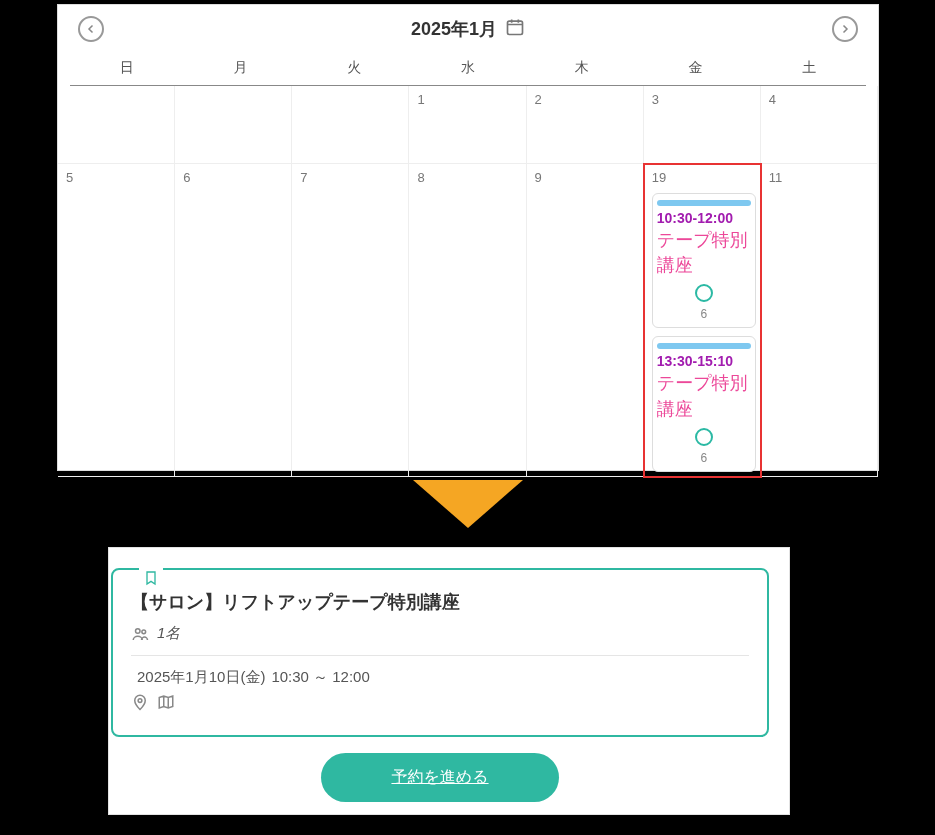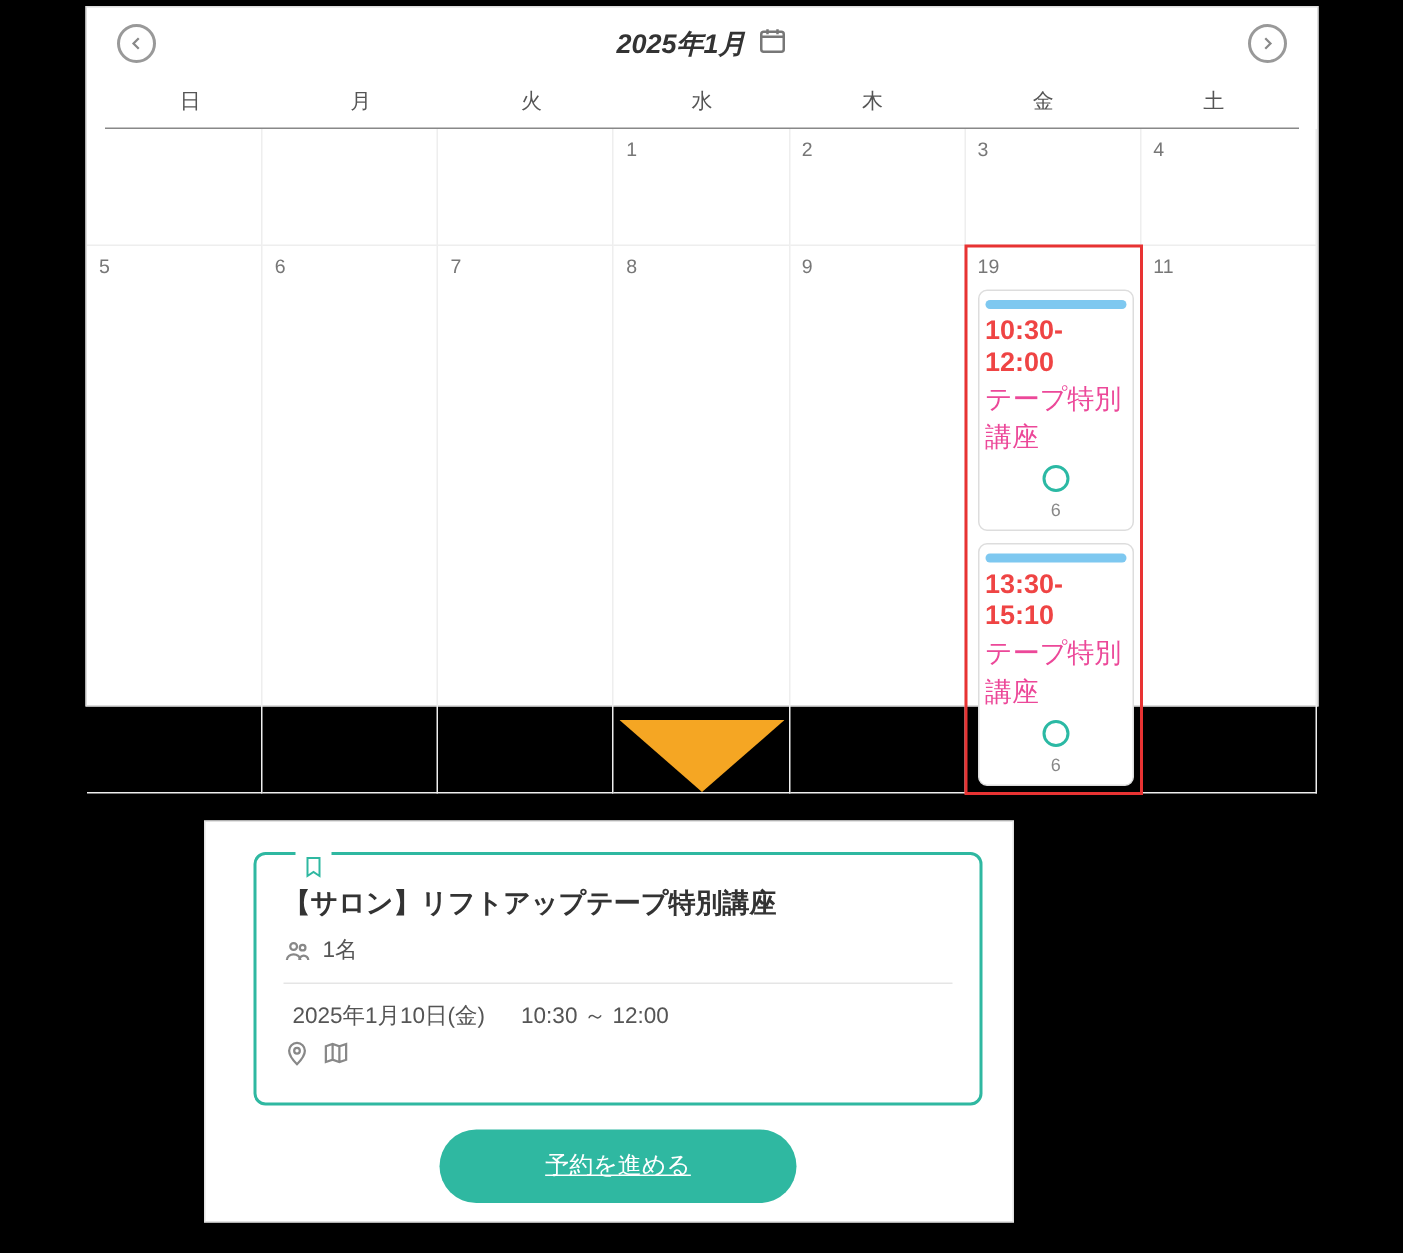--- a/index.html
+++ b/index.html
@@ -20,21 +20,20 @@
     height: 467px;
     background: #fff;
     border: 1px solid #ddd;
   }
   .cal-header {
     position: relative;
     height: 48px;
     display: flex;
     align-items: center;
     justify-content: center;
-    font-style: italic;
   }
   .cal-title {
     font-size: 18px;
     font-weight: 700;
     color: #333;
     display: flex;
     align-items: center;
     gap: 8px;
   }
   .nav-btn {
@@ -98,21 +97,21 @@
     font-size: 13px;
     color: #444;
     cursor: pointer;
   }
   .event-card .bar {
     height: 6px;
     background: #7ec8f0;
     border-radius: 3px;
     margin: 2px 0 4px 0;
   }
-  .event-card .etime { font-weight: 700; color: #ef4444; font-size: 18px; }
+  .event-card .etime { font-weight: 700; color: #a21caf; font-size: 14px; }
   .event-card .etitle { font-size: 18px; color: #ec4899; line-height: 1.4; margin-top: 2px;}
   .event-card .status {
     text-align: center;
     margin-top: 6px;
   }
   .event-card .status .circle {
     width: 18px; height: 18px; border: 2px solid #2bb9a4; border-radius: 50%;
     display: inline-block;
   }
   .event-card .status .cnt {
@@ -124,27 +123,27 @@
     position: absolute;
     left: 50%;
     top: 480px;
     transform: translateX(-50%);
   }
   .down-arrow svg { width: 110px; height: 48px; }
 
   
   .booking-panel {
     position: absolute;
-    left: 136px;
+    left: 108px;
     top: 547px;
-    width: 540px;
+    width: 682px;
     height: 268px;
     background: #fff;
     border: 1px solid #e2e2e2;
-    padding: 20px 20px 16px 32px;
+    padding: 20px 20px 16px 2px;
   }
   .booking-card {
     border: 2px solid #2fb8a1;
     border-radius: 8px;
     padding: 20px 18px 18px 18px;
     position: relative;
     background: #fff;
   }
   .bookmark-tab {
     position: absolute;
@@ -164,29 +163,30 @@
     color: #333;
     margin: 0 0 10px 0;
   }
   .bk-line {
     display: flex;
     align-items: center;
     gap: 8px;
     font-size: 15px;
     color: #555;
     margin: 6px 0;
+    font-style: italic;
   }
   .bk-line .ico { color: #888; display: inline-flex; }
   .bk-line .ico svg { width: 18px; height: 18px; }
   .bk-sep {
     border: none;
     border-top: 1px solid #e5e5e5;
     margin: 12px 0;
   }
-  .bk-row2 { display: flex; align-items: flex-end; gap: 18px; flex-wrap: wrap;}
+  .bk-row2 { display: flex; align-items: flex-end; flex-wrap: wrap;}
   .bk-row2 .seg { display: flex; align-items: center; gap: 6px; font-size: 15px; color: #555;}
   .proceed-btn {
     display: block;
     margin: 16px auto 0 auto;
     background: #2fb8a1;
     color: #fff;
     border: none;
     border-radius: 26px;
     padding: 14px 70px;
     font-size: 16px;

